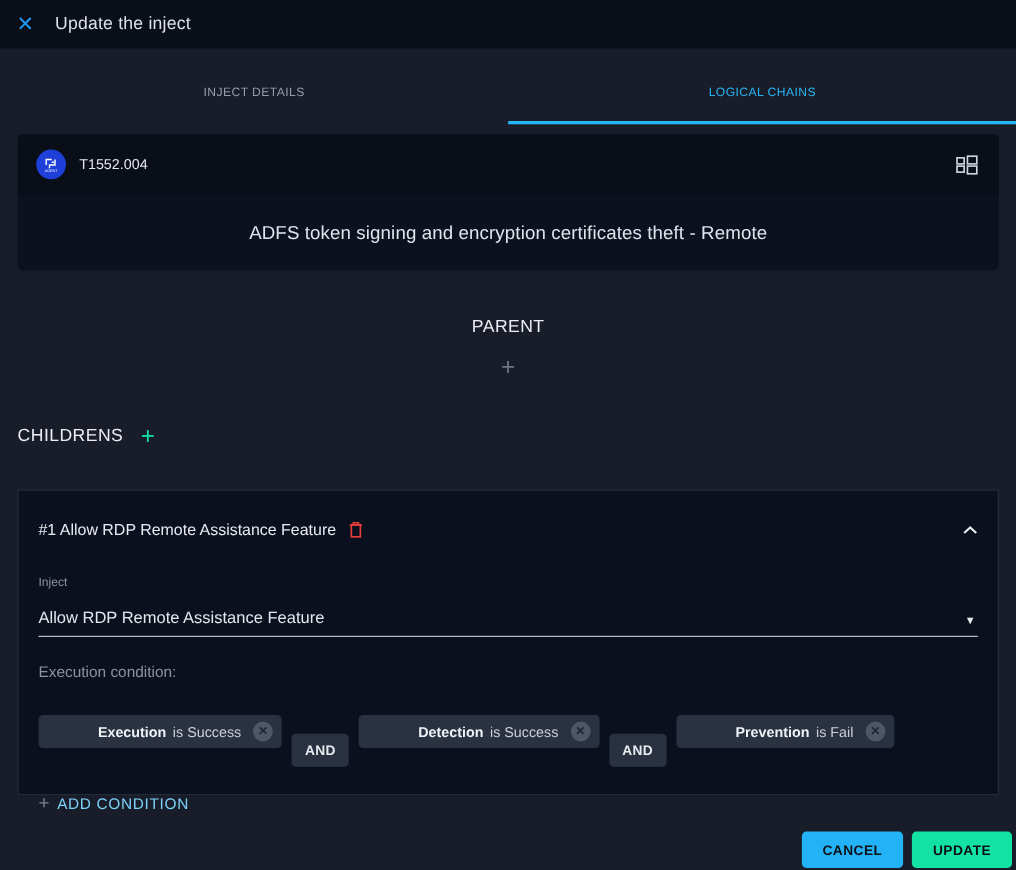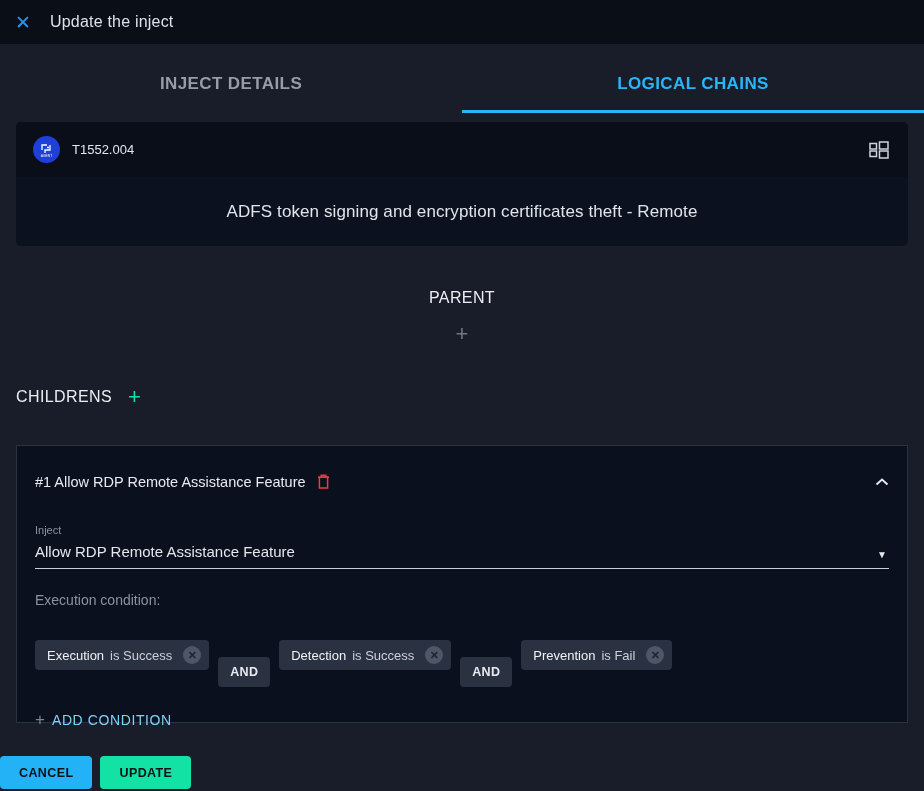--- a/index.html
+++ b/index.html
@@ -17,23 +17,22 @@
   .close-x {
     width:22px; height:22px; display:flex; align-items:center; justify-content:center;
     color:#2196f3; font-size:19px; font-weight:400; cursor:pointer; line-height:1;
   }
   .topbar-title { font-size:16px; color:#dde1e8; letter-spacing:.2px; }
 
   
   .tabs { display:flex; margin-top:14px; height:55px; }
   .tab {
     flex:1; display:flex; align-items:center; justify-content:center;
-    font-size:17px; letter-spacing:.4px; color:#969ca8; cursor:pointer;
+    font-size:11px; letter-spacing:.4px; color:#969ca8; cursor:pointer;
     border-bottom:3px solid transparent;
-    font-weight:bold;
   }
   .tab.active { color:#29b6f6; border-bottom-color:#29b6f6; }
 
   
   .inject-card {
     margin:9px 16px 0 16px; background:#0c111f; border-radius:5px; overflow:hidden;
   }
   .card-head {
     height:55px; background:#0a0e19; display:flex; align-items:center; padding:0 17px; gap:12px;
   }
@@ -65,54 +64,54 @@
     margin:37px 16px 0 16px; background:#0b101e;
     border:1px solid #2a313f; height:278px; padding:27px 18px 17px 18px;
   }
   .panel-head { display:flex; align-items:center; }
   .panel-title { font-size:14.5px; color:#e8eaef; }
   .trash-btn { margin-left:10px; display:flex; cursor:pointer; background:none; border:none; }
   .collapse-btn { margin-left:auto; display:flex; cursor:pointer; background:none; border:none; }
 
   .inject-label { display:block; margin-top:34px; font-size:11px; color:#8b93a2; }
   .select-box {
-    margin-top:7px; display:flex; align-items:flex-end; cursor:pointer;
+    margin-top:17px; display:flex; align-items:flex-end; cursor:pointer;
     border-bottom:1px solid #c9ced8; padding-bottom:8px;
   }
   .select-value { font-size:15px; color:#e4e7ec; flex:1; }
   .select-arrow { color:#e4e7ec; font-size:10px; padding-right:2px; }
 
   .exec-label { margin-top:23px; font-size:14px; color:#8b93a2; }
 
   .chips { margin-top:15px; display:flex; align-items:center; gap:9px; }
   .chip {
     height:30px; background:#2a3140; border-radius:4px;
     display:flex; align-items:center; padding:0 8px 0 12px; gap:6px;
   }
-  .chip-name { font-size:13px; font-weight:400; color:#f0f2f5; }
+  .chip-name { font-size:13px; font-weight:700; color:#f0f2f5;margin-left:42px; }
   .chip-rest { font-size:13px; color:#ccd1d9; }
   .chip-x {
     width:18px; height:18px; border-radius:50%; background:#4e5668; color:#1d2331;
     display:flex; align-items:center; justify-content:center;
     font-size:11px; font-weight:700; margin-left:5px; cursor:pointer; border:none;
     font-family:inherit; line-height:1;
   }
   .chip.and {
     padding:0 12px; font-size:12.5px; font-weight:700; color:#e7eaef; letter-spacing:.3px;margin-top:34px;
   }
 
   .add-condition {
     margin-top:24px; display:flex; align-items:center; gap:7px; cursor:pointer;
     background:none; border:none; font-family:inherit;
   }
   .add-condition .plus { color:#7b8494; font-size:17px; font-weight:300; line-height:1; }
   .add-condition .lbl { color:#7dd3fc; font-size:14px; letter-spacing:.6px; }
 
   
-  .footer { display:flex; justify-content:flex-start; gap:8px; margin:33px 4px 0 0; }
+  .footer { display:flex; justify-content:flex-end; gap:8px; margin:33px 4px 0 0; }
   .btn {
     height:33px; border:none; border-radius:4px; padding:0 19px;
     font-family:inherit; font-size:12.5px; font-weight:700; letter-spacing:.4px;
     color:#0c1118; cursor:pointer;
   }
   .btn.cancel { background:#24b2f6; }
   .btn.update { background:#12e3a4; }
 </style>
 </head>
 <body>

